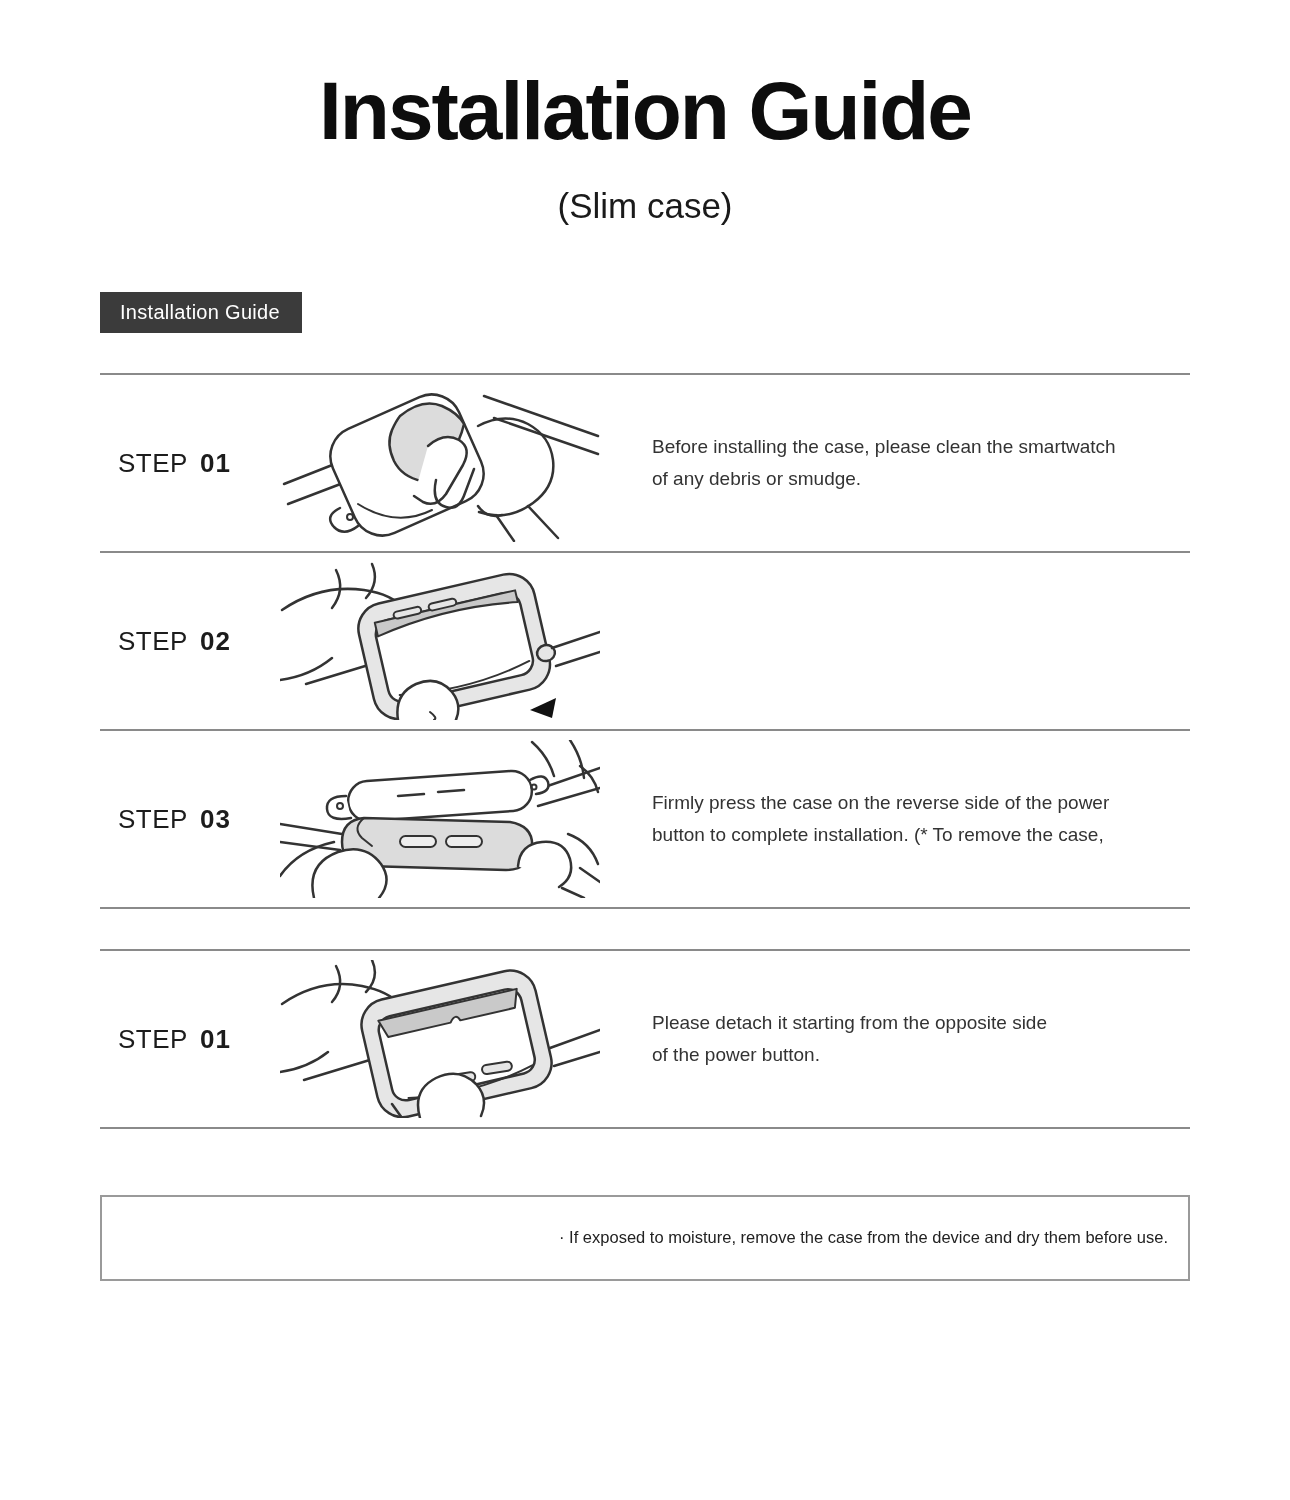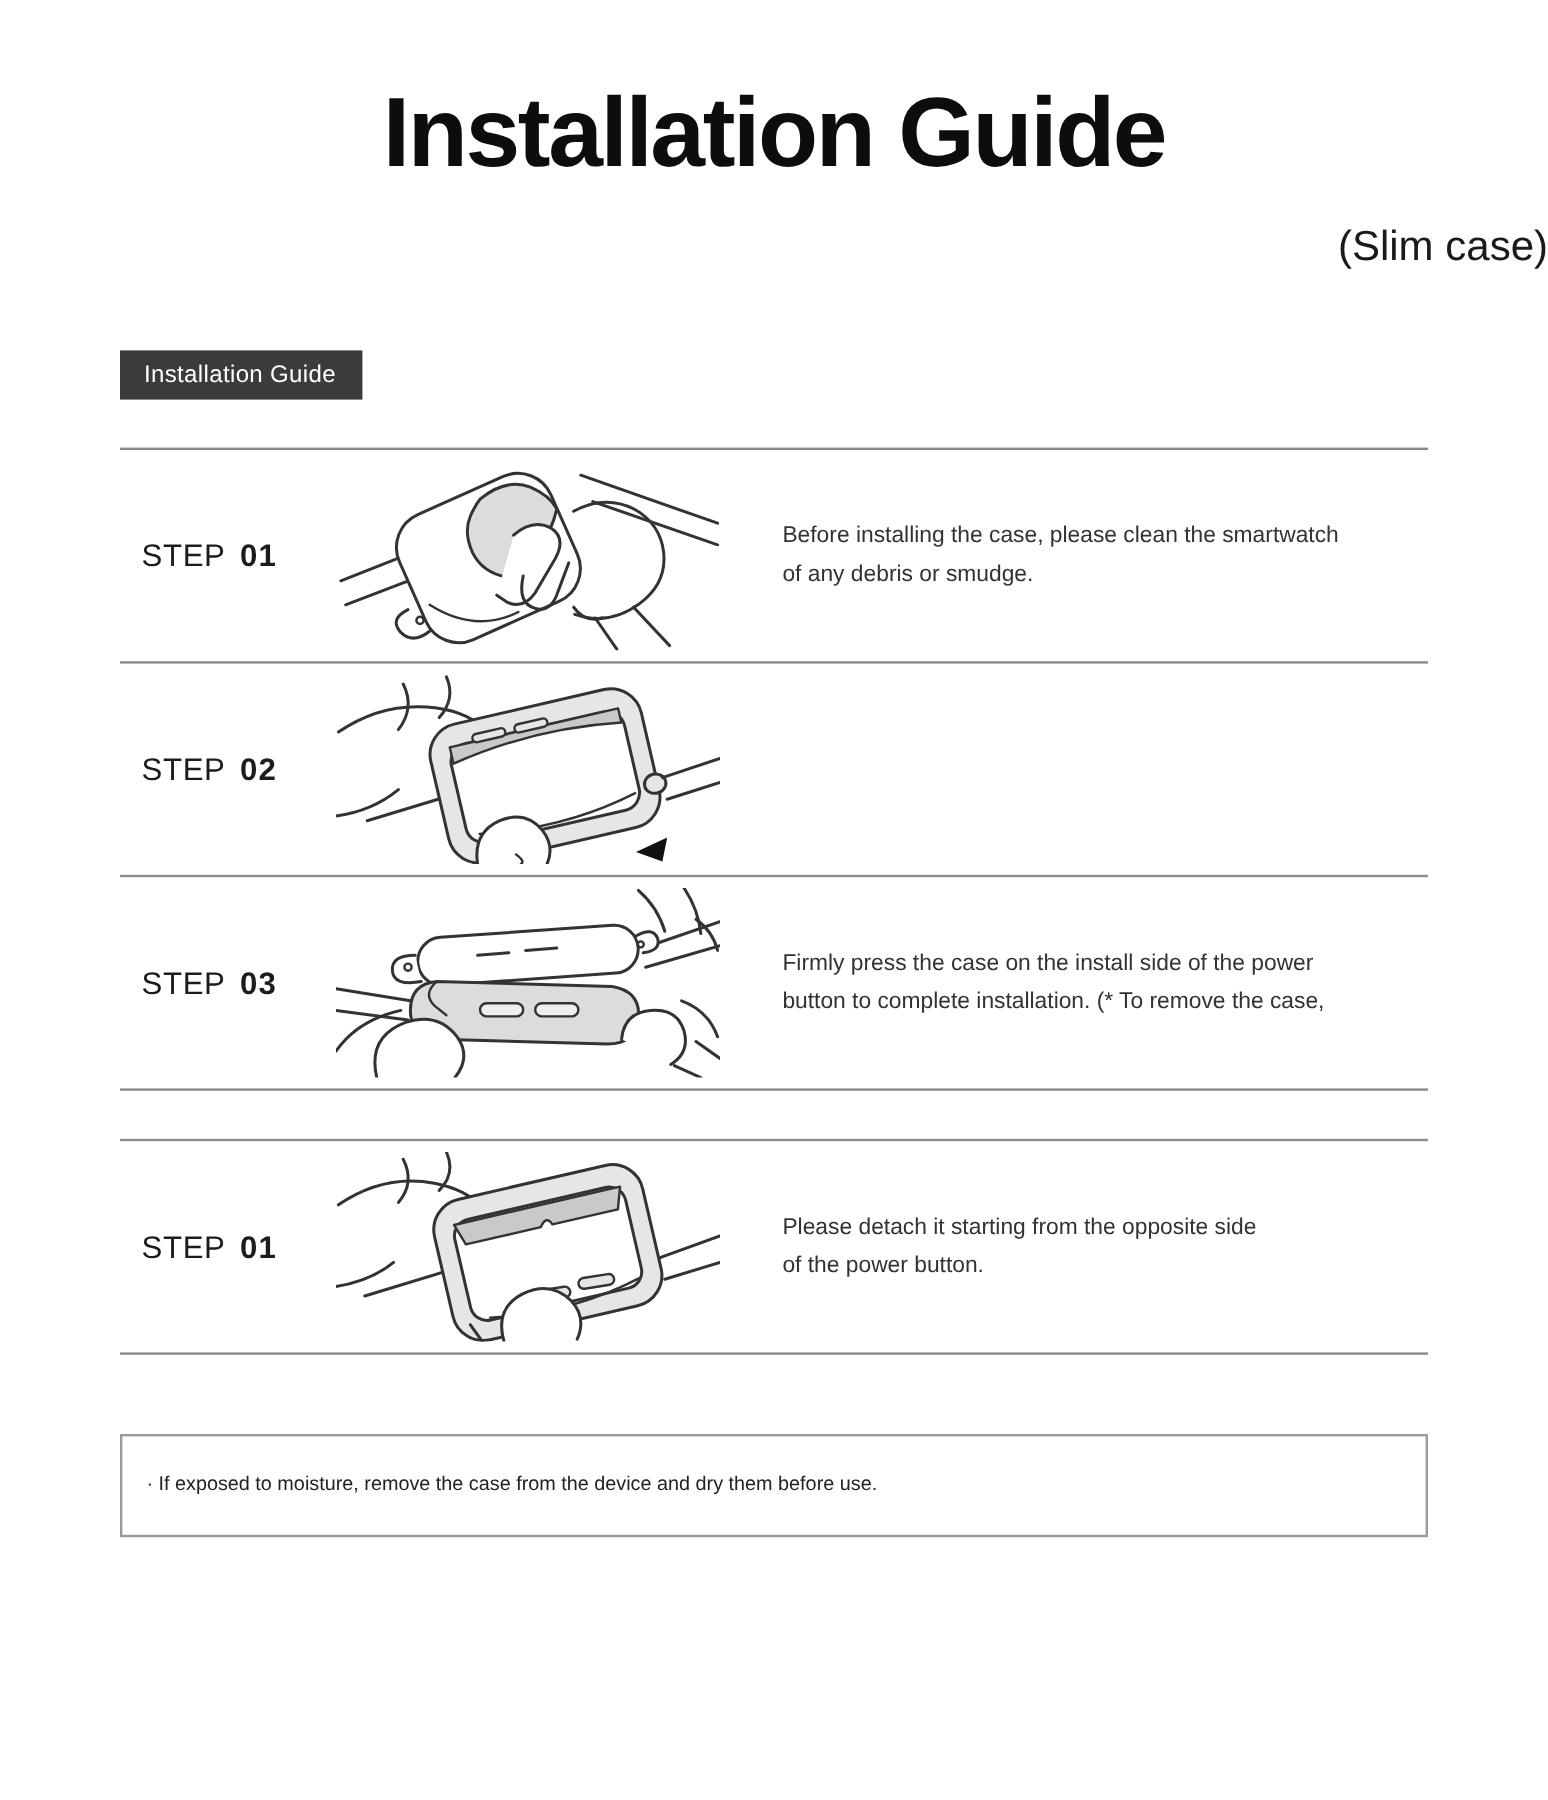--- a/index.html
+++ b/index.html
@@ -16,21 +16,21 @@
     margin-top:68px;
     text-align:center;
     font-size:82px;
     font-weight:bold;
     letter-spacing:-2px;
     color:#0d0d0d;
     line-height:1.05;
   }
   .subtitle {
     margin-top:32px;
-    text-align:right;
+    text-align:center;
     font-size:35px;
     color:#1a1a1a;
   }
 
   .content { margin-left:100px; width:1090px; }
 
   .badge-row { margin-top:66px; }
   .badge-row.removal { margin-top:68px; }
   .badge {
     display:inline-block;
@@ -71,21 +71,21 @@
     color:#333333;
   }
 
   .note-box {
     margin-top:66px;
     border:2px solid #9a9a9a;
     min-height:86px;
     display:flex;
     flex-direction:column;
     justify-content:center;
-    text-align:left;
+    text-align:right;
     font-size:16.5px;
     line-height:1.8;
     color:#222222;
     padding:10px 20px;
   }
 </style>
 </head>
 <body>
 
 <div class="page">
@@ -204,21 +204,21 @@
             <path d="M34 158 q-8 -34 24 -46 q27 -9 43 12 q12 17 -2 34" fill="#ffffff"></path>
             <path d="M0 136 q18 -26 54 -34"></path>
 
             <path d="M238 126 q2 -22 24 -24 q22 -2 28 17 q5 18 -11 28" fill="#ffffff"></path>
             <path d="M288 94 q22 8 30 30"></path>
             <path d="M282 148 l22 10"></path>
               <path d="M300 128 l20 14"></path>
           </svg>
         </div>
         <div class="desc">
-          <div>Firmly press the case on the install side of the power</div>
+          <div>Firmly press the case on the reverse side of the power</div>
           <div>button to complete installation. (* To remove the case,</div>
         </div>
       </div>
 
     </div>
 
 
     <div class="rows">
 
       <div class="row">

